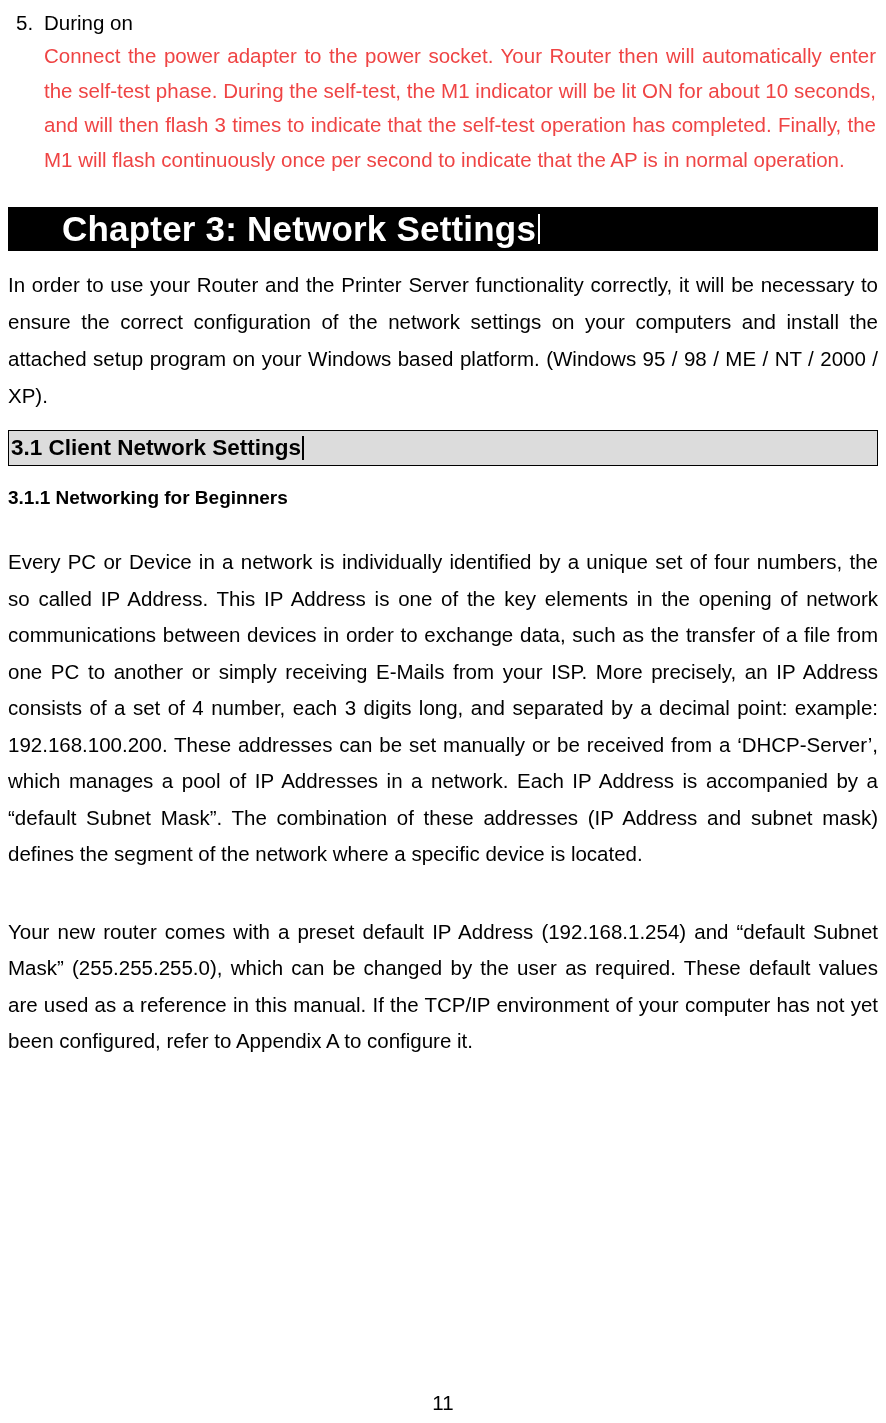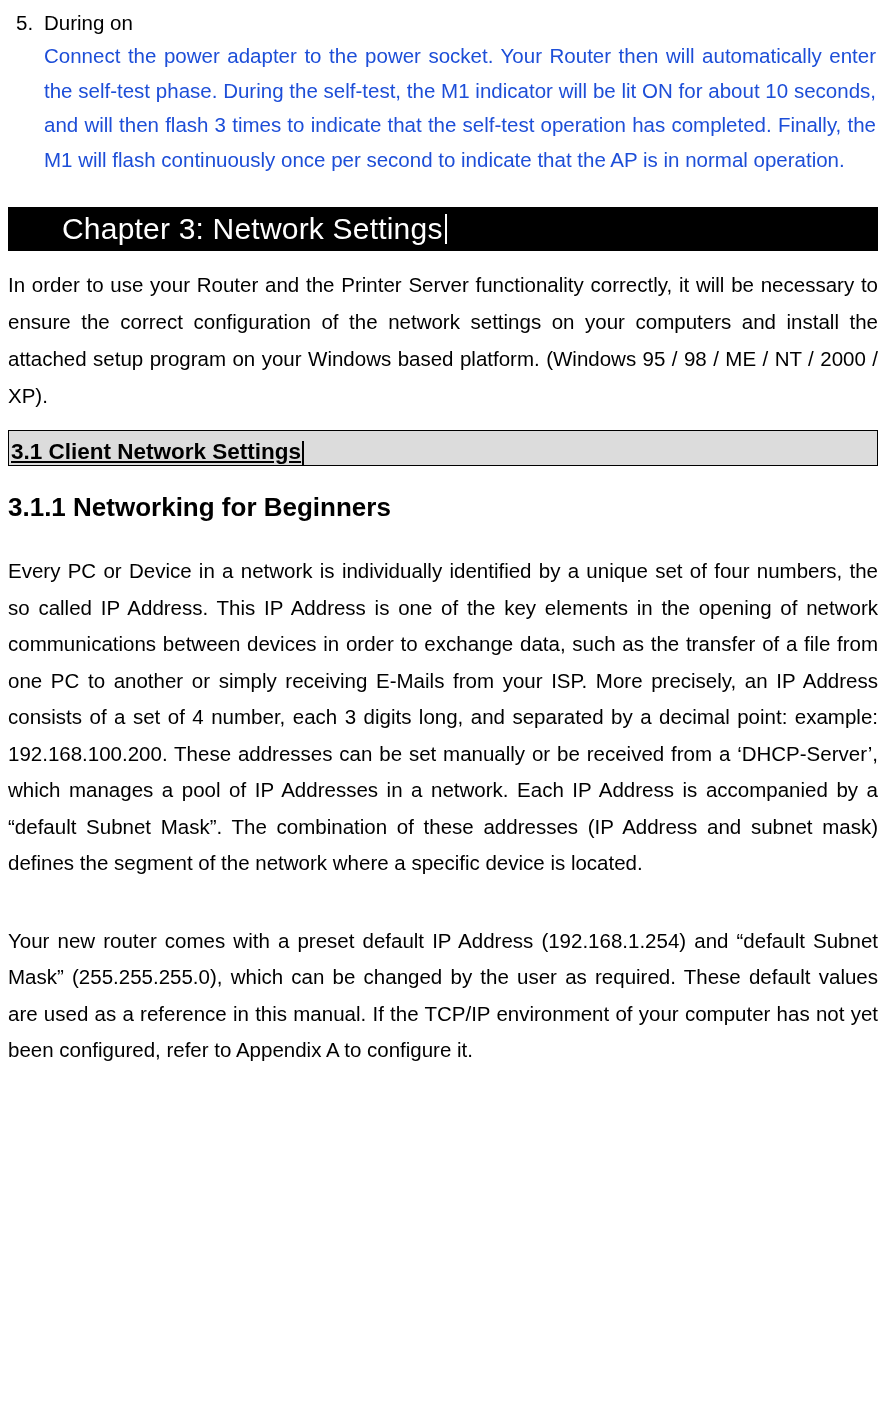--- a/index.html
+++ b/index.html
@@ -40,21 +40,21 @@
   .list-num {
     width: 36px;
     flex: 0 0 36px;
     padding-left: 8px;
     box-sizing: border-box;
   }
   .list-label {
     flex: 1;
   }
   .red-para {
-    color: #1d4ed8;
+    color: #ef4444;
     font-size: 20.5px;
     line-height: 34.5px;
     text-align: justify;
     text-justify: inter-word;
     margin-top: 3px;
     padding-left: 36px;
     padding-right: 2px;
   }
   .red-para > span {
     display: inline;
@@ -64,22 +64,22 @@
     margin-top: 30px;
     background: #000000;
     color: #ffffff;
     height: 44px;
     display: flex;
     align-items: center;
     padding-left: 54px;
     box-sizing: border-box;
   }
   .chapter-bar .title {
-    font-size: 30px;
-    font-weight: normal;
+    font-size: 35px;
+    font-weight: bold;
     letter-spacing: 0.2px;
   }
   .chapter-bar .caret {
     width: 2px;
     height: 30px;
     background: #ffffff;
     margin-left: 2px;
   }
 
   .body-para {
@@ -92,40 +92,39 @@
   .body-para.tight {
     line-height: 36.5px;
   }
 
   .section-bar {
     margin-top: 16px;
     background: #dcdcdc;
     border: 1px solid #000000;
     height: 36px;
     display: flex;
-    align-items: flex-end;
+    align-items: center;
     box-sizing: border-box;
     padding-left: 2px;
-    text-decoration: underline;
   }
   .section-bar .title {
     font-size: 22.5px;
     font-weight: bold;
   }
   .section-bar .caret {
     width: 2px;
     height: 24px;
     background: #000000;
     margin-left: 1px;
   }
 
   .subsection {
-    font-size: 26px;
+    font-size: 19px;
     font-weight: bold;
-    margin-top: 28px;
+    margin-top: 19px;
     line-height: 26px;
   }
 
   .spacer-sm { height: 18px; }
   .spacer-md { height: 26px; }
 
   .page-number {
     position: absolute;
     bottom: 8px;
     left: 0;
@@ -166,14 +165,15 @@
   <div class="subsection">3.1.1 Networking for Beginners</div>
 
   <div class="spacer-sm"></div>
 
   <div class="body-para tight">Every PC or Device in a network is individually identified by a unique set of four numbers, the so called IP Address. This IP Address is one of the key elements in the opening of network communications between devices in order to exchange data, such as the transfer of a file from one PC to another or simply receiving E-Mails from your ISP. More precisely, an IP Address consists of a set of 4 number, each 3 digits long, and separated by a decimal point: example: 192.168.100.200. These addresses can be set manually or be received from a ‘DHCP-Server’, which manages a pool of IP Addresses in a network. Each IP Address is accompanied by a “default Subnet Mask”. The combination of these addresses (IP Address and subnet mask) defines the segment of the network where a specific device is located.</div>
 
   <div class="spacer-md"></div>
 
   <div class="body-para tight">Your new router comes with a preset default IP Address (192.168.1.254) and “default Subnet Mask” (255.255.255.0), which can be changed by the user as required. These default values are used as a reference in this manual. If the TCP/IP environment of your computer has not yet been configured, refer to Appendix A to configure it.</div>
 
+  <div class="page-number">11</div>
 
 </div>
 
 </body></html>

